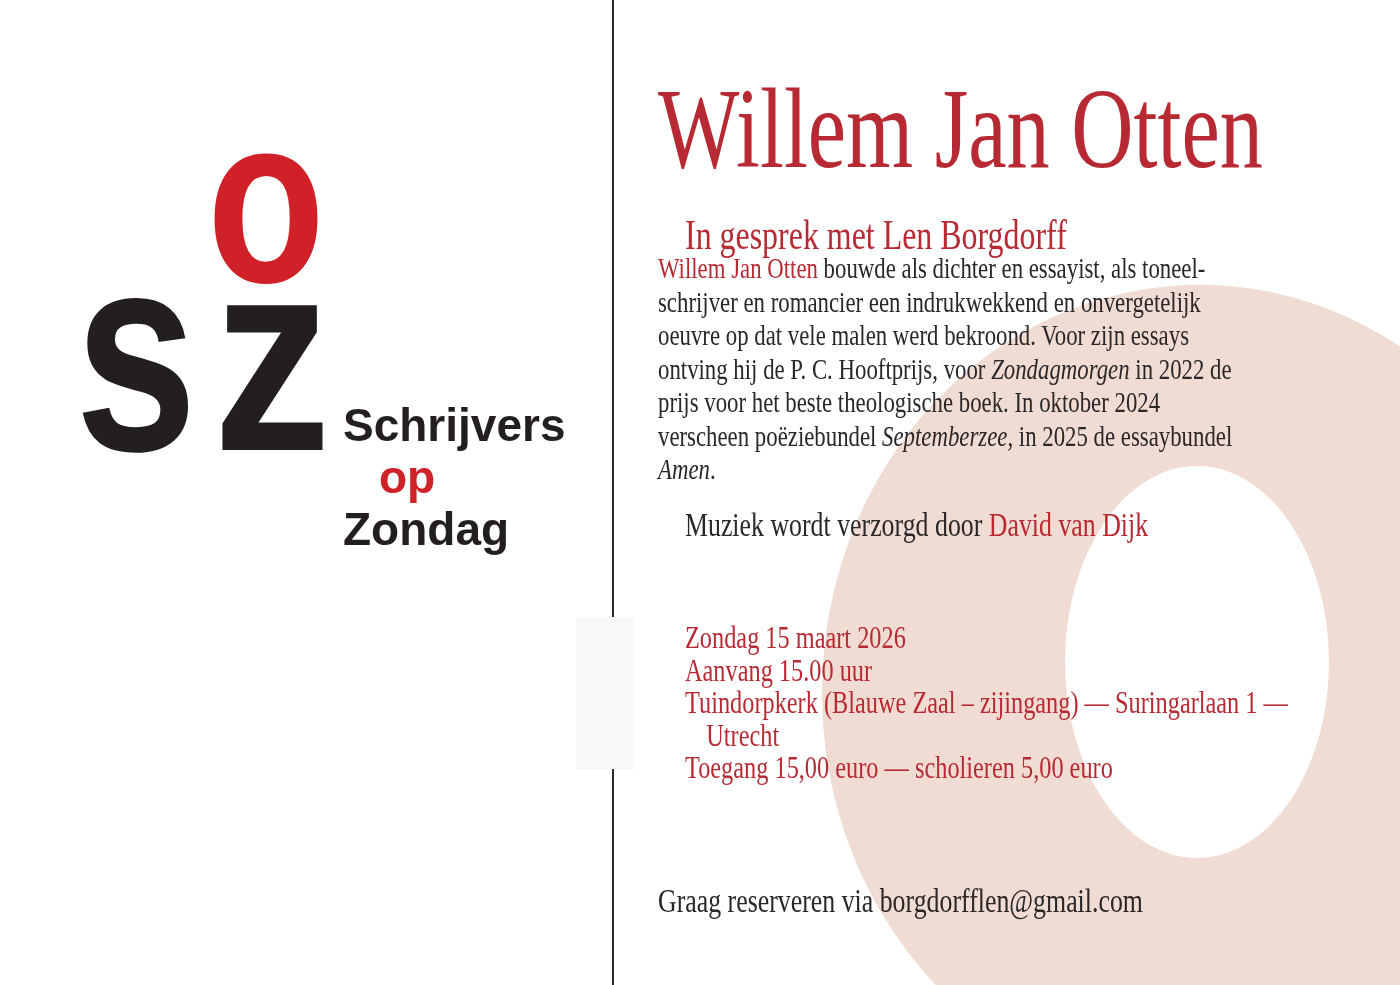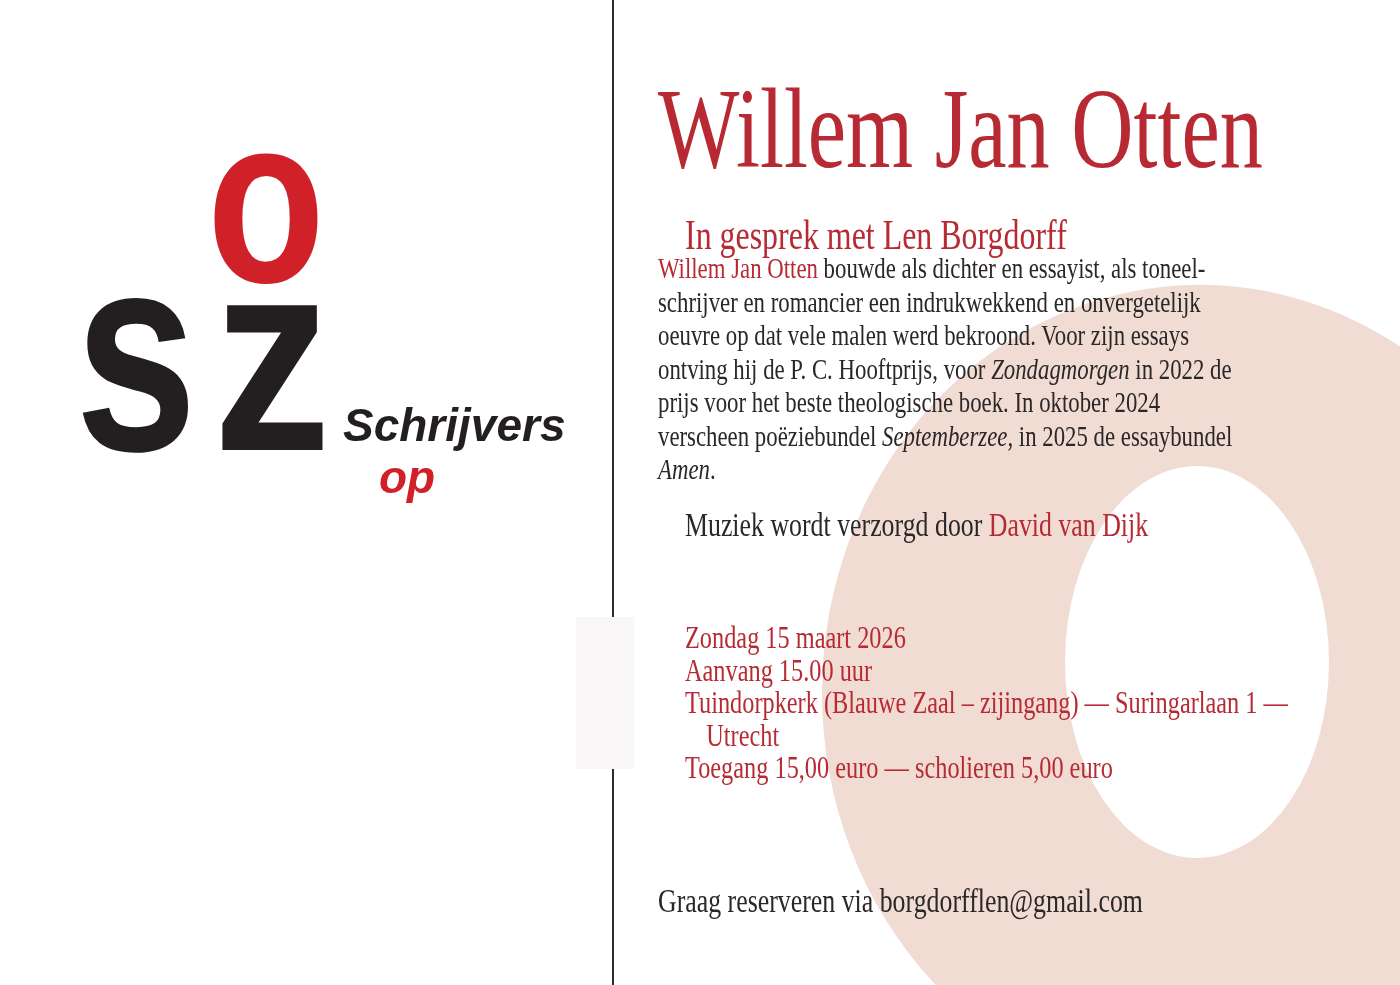--- a/index.html
+++ b/index.html
@@ -15,21 +15,21 @@
   .divider-patch { position:absolute; left:576px; top:617px; width:58px; height:152px; background:#f9f7f7; z-index:2; }
   
   .logo-svg { position:absolute; left:0; top:0; width:612px; height:600px; z-index:3; }
   .logo-glyph { font-family:"Liberation Sans", sans-serif; font-weight:700; }
   .logo-o { font-size:238px; fill:#cf2127; }
   .logo-s { font-size:282px; fill:#231f20; }
   .logo-z { font-size:274px; fill:#231f20; }
   .wordmark {
     position:absolute; left:343px; top:399px; z-index:3;
     font-family:"Liberation Sans", sans-serif; font-weight:700;
-    font-size:46px; line-height:52px; color:#231f20; white-space:nowrap;font-style:italic;
+    font-size:46px; line-height:52px; color:#231f20; white-space:nowrap;
   }
   .wm-red { color:#cf2127;margin-left:36px; }
   
   .rtext { position:absolute; z-index:4; margin:0; white-space:nowrap; transform-origin:0 0; }
   .red { color:#b82a33; }
   .ink { color:#2b2728; }
   .title {
     left:658px; top:71px; font-size:115px; line-height:1;
     color:#b82a33; font-weight:400; transform:scaleX(0.75);
   }
@@ -53,20 +53,21 @@
 
   <div>
     <svg class="logo-svg" viewBox="0 0 612 600">
       <text class="logo-glyph logo-o" x="207" y="282" textLength="118" lengthAdjust="spacingAndGlyphs">o</text>
       <text class="logo-glyph logo-s" x="75" y="450" textLength="122" lengthAdjust="spacingAndGlyphs">s</text>
       <text class="logo-glyph logo-z" x="213" y="450" textLength="118" lengthAdjust="spacingAndGlyphs">z</text>
     </svg>
     <div class="wordmark">
       <div>Schrijvers</div>
       <div class="wm-red">op</div>
+      <div>Zondag</div>
     </div>
   </div>
 
   <div class="divider"></div>
   <div class="divider-patch"></div>
 
   <div>
 
     <h1 class="rtext title">Willem Jan Otten</h1>
 

